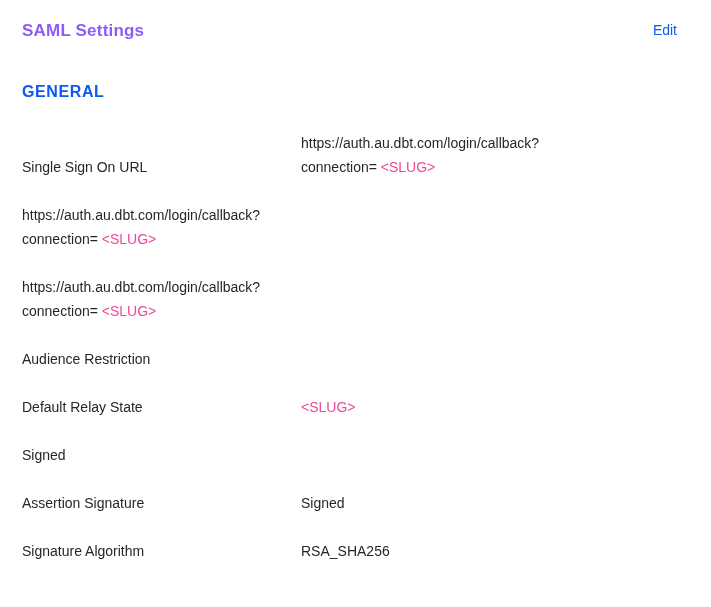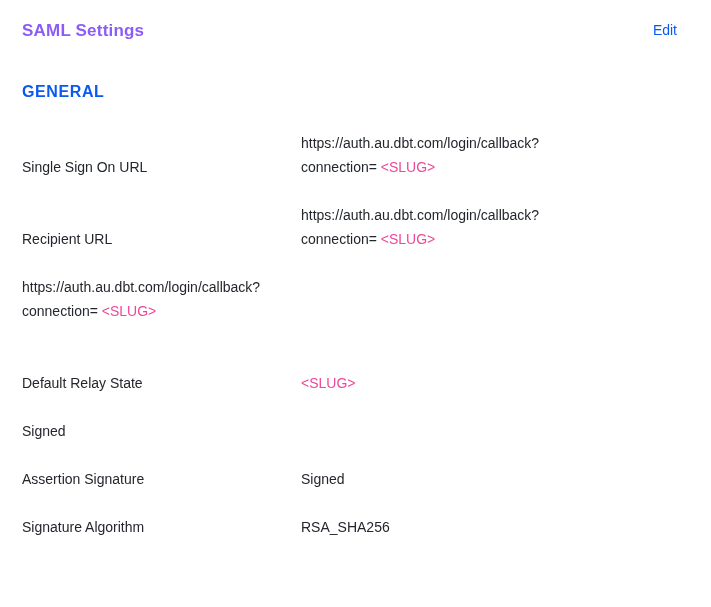--- a/index.html
+++ b/index.html
@@ -81,35 +81,35 @@
   <div class="rows">
   <div class="row">
     <div class="row-label">Single Sign On URL</div>
     <div class="row-value">
           <span class="value-line"><span>https://auth.au.dbt.com/login/callback?</span></span>
           <span class="value-line"><span>connection= </span><span class="slug">&lt;SLUG&gt;</span></span>
         </div>
   </div>
 
   <div class="row">
-    <div class="row-label">Recipient URL</div>
     <div class="row-value">
           <span class="value-line"><span>https://auth.au.dbt.com/login/callback?</span></span>
           <span class="value-line"><span>connection= </span><span class="slug">&lt;SLUG&gt;</span></span>
         </div>
   </div>
 
   <div class="row">
     <div class="row-value">
           <span class="value-line"><span>https://auth.au.dbt.com/login/callback?</span></span>
           <span class="value-line"><span>connection= </span><span class="slug">&lt;SLUG&gt;</span></span>
         </div>
   </div>
 
   <div class="row">
+    <div class="row-label">Audience Restriction</div>
   </div>
 
   <div class="row">
     <div class="row-label">Default Relay State</div>
     <div class="row-value">
           <span class="value-line"><span class="slug">&lt;SLUG&gt;</span></span>
         </div>
   </div>
 
 

